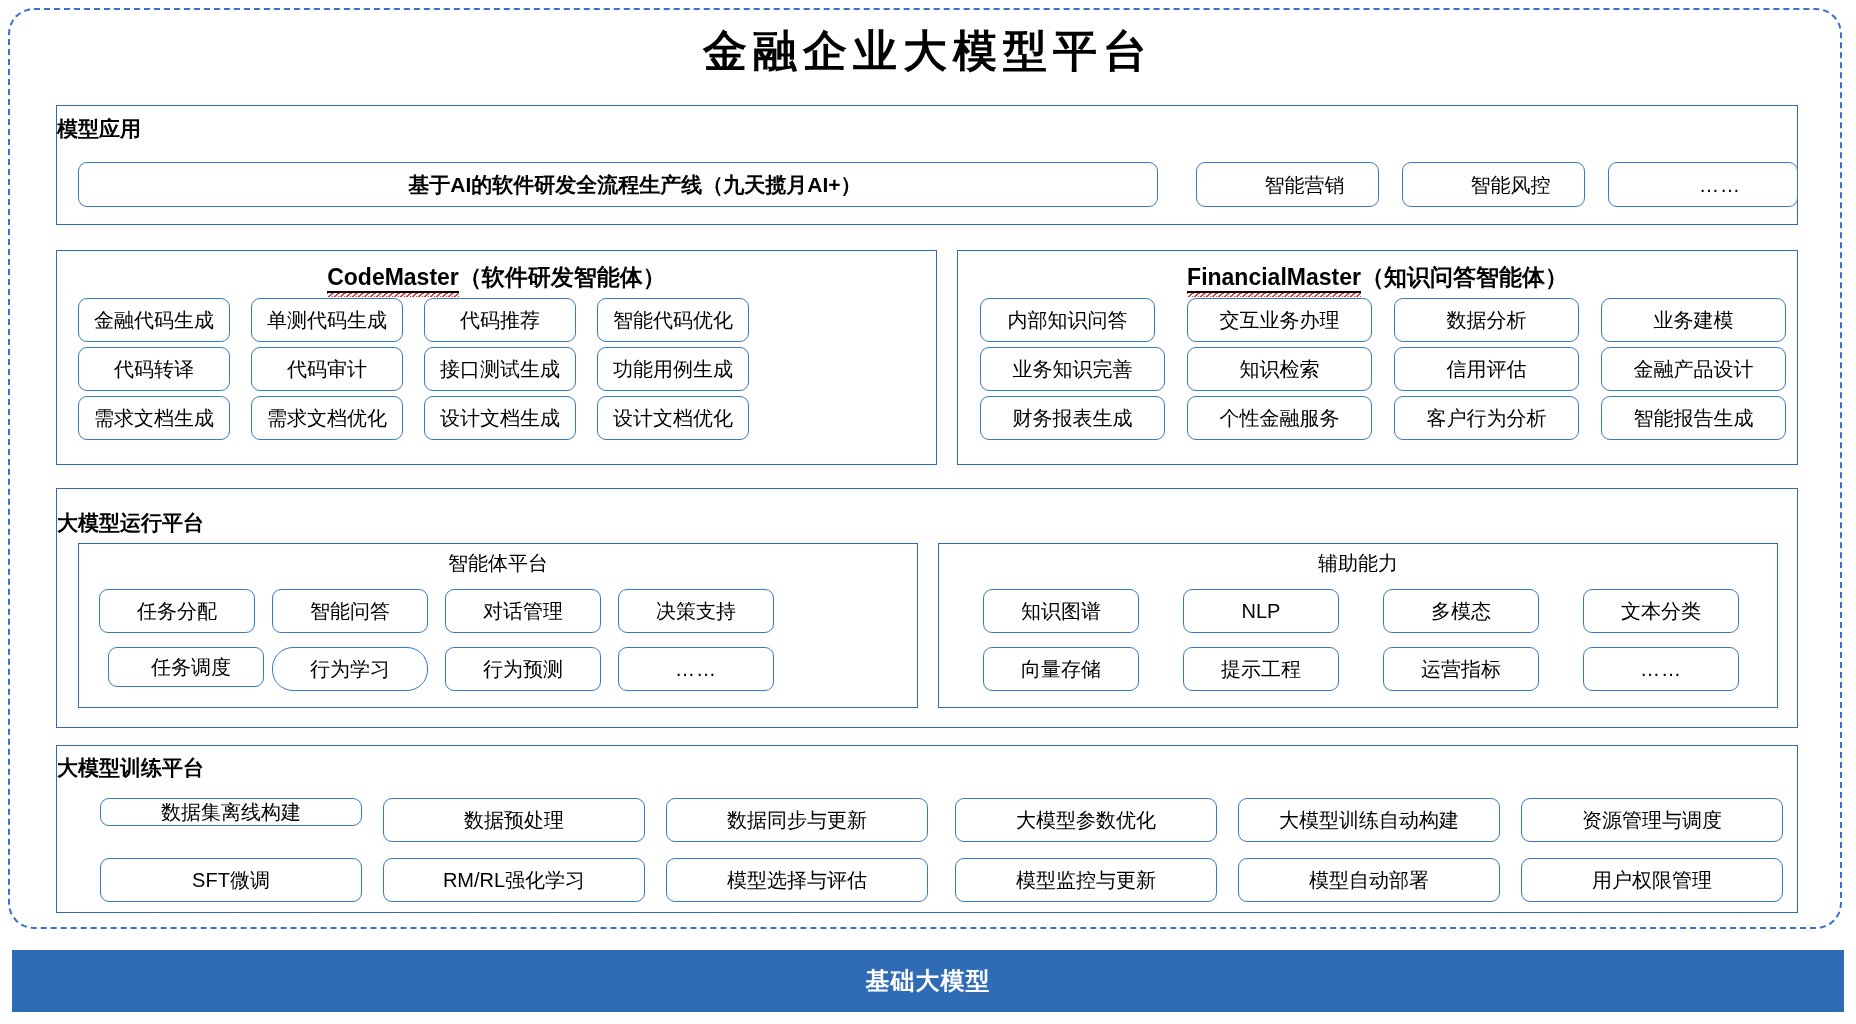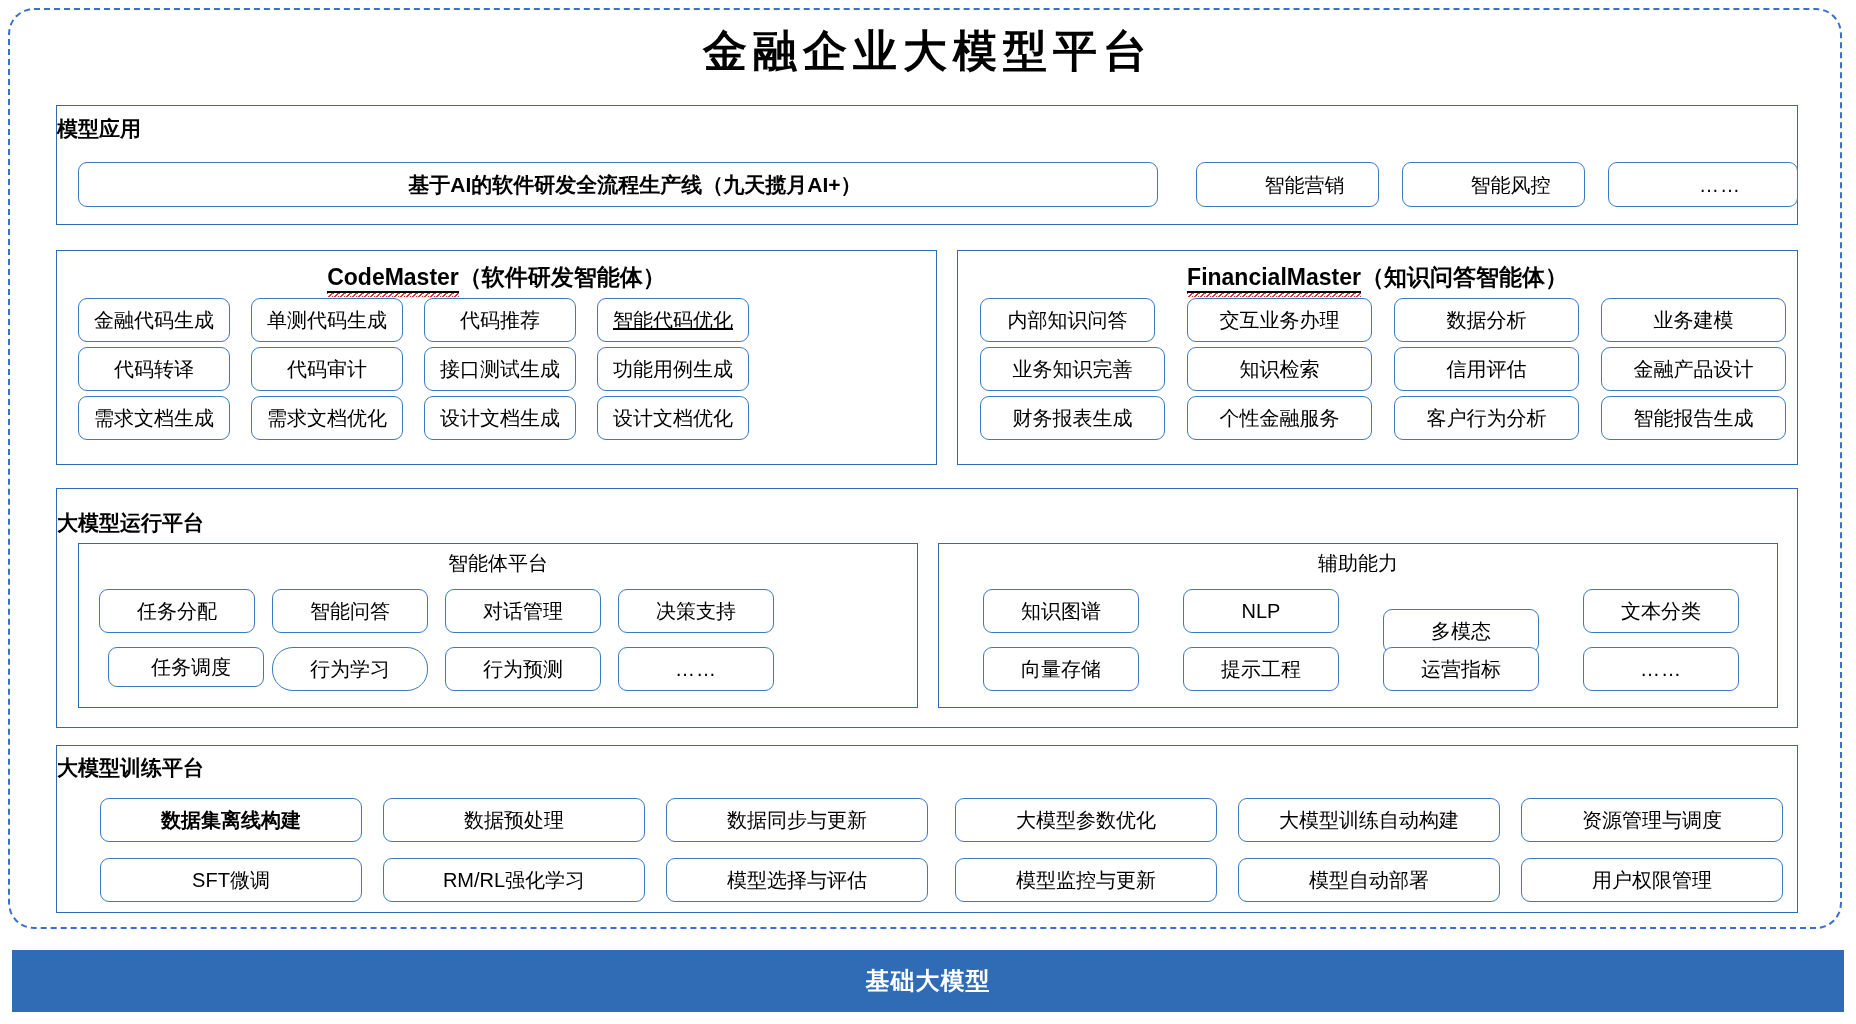--- a/index.html
+++ b/index.html
@@ -171,21 +171,21 @@
   <div class="pill ellipsis" style="left:1608px; top:162px; width:190px; height:45px;">……</div>
 
   <div class="panel" style="left:56px; top:250px; width:881px; height:215px;"></div>
   <div class="agent-title" style="position:absolute; left:56px; top:262px; width:881px;">
     <span class="en">CodeMaster</span><span>（软件研发智能体）</span>
   </div>
 
   <div class="cell" style="position:absolute; left:78px; top:298px; width:152px; height:44px;">金融代码生成</div>
   <div class="cell" style="position:absolute; left:251px; top:298px; width:152px; height:44px;">单测代码生成</div>
   <div class="cell" style="position:absolute; left:424px; top:298px; width:152px; height:44px;">代码推荐</div>
-  <div class="cell" style="position:absolute; left:597px; top:298px; width:152px; height:44px;text-decoration:underline;">智能代码优化</div>
+  <div class="cell" style="position:absolute; left:597px; top:298px; width:152px; height:44px;">智能代码优化</div>
 
   <div class="cell" style="position:absolute; left:78px; top:347px; width:152px; height:44px;">代码转译</div>
   <div class="cell" style="position:absolute; left:251px; top:347px; width:152px; height:44px;">代码审计</div>
   <div class="cell" style="position:absolute; left:424px; top:347px; width:152px; height:44px;">接口测试生成</div>
   <div class="cell" style="position:absolute; left:597px; top:347px; width:152px; height:44px;">功能用例生成</div>
 
   <div class="cell" style="position:absolute; left:78px; top:396px; width:152px; height:44px;">需求文档生成</div>
   <div class="cell" style="position:absolute; left:251px; top:396px; width:152px; height:44px;">需求文档优化</div>
   <div class="cell" style="position:absolute; left:424px; top:396px; width:152px; height:44px;">设计文档生成</div>
   <div class="cell" style="position:absolute; left:597px; top:396px; width:152px; height:44px;">设计文档优化</div>
@@ -224,32 +224,32 @@
   <div class="cell" style="position:absolute; left:108px; top:647px; width:156px; height:40px;padding-left:10px;">任务调度</div>
   <div class="cell" style="position:absolute; left:272px; top:647px; width:156px; height:44px;border-radius:21px;">行为学习</div>
   <div class="cell" style="position:absolute; left:445px; top:647px; width:156px; height:44px;">行为预测</div>
   <div class="cell ellipsis" style="position:absolute; left:618px; top:647px; width:156px; height:44px; letter-spacing:1px;">……</div>
 
   <div class="panel" style="left:938px; top:543px; width:840px; height:165px;">
     <div class="panel-title-light" style="margin-top:6px;">辅助能力</div>
   </div>
   <div class="cell" style="position:absolute; left:983px; top:589px; width:156px; height:44px;">知识图谱</div>
   <div class="cell" style="position:absolute; left:1183px; top:589px; width:156px; height:44px;">NLP</div>
-  <div class="cell" style="position:absolute; left:1383px; top:589px; width:156px; height:44px;margin-top:20px;">多模态</div>
+  <div class="cell" style="position:absolute; left:1383px; top:589px; width:156px; height:44px;">多模态</div>
   <div class="cell" style="position:absolute; left:1583px; top:589px; width:156px; height:44px;">文本分类</div>
   <div class="cell" style="position:absolute; left:983px; top:647px; width:156px; height:44px;">向量存储</div>
   <div class="cell" style="position:absolute; left:1183px; top:647px; width:156px; height:44px;">提示工程</div>
   <div class="cell" style="position:absolute; left:1383px; top:647px; width:156px; height:44px;">运营指标</div>
   <div class="cell ellipsis" style="position:absolute; left:1583px; top:647px; width:156px; height:44px; letter-spacing:1px;">……</div>
 
   <div class="panel" style="left:56px; top:745px; width:1742px; height:168px;">
     <div class="panel-title" style="margin-top:9px;">大模型训练平台</div>
   </div>
 
-  <div class="cell" style="position:absolute; left:100px; top:798px; width:262px; height:44px;font-weight:bold;">数据集离线构建</div>
+  <div class="cell" style="position:absolute; left:100px; top:798px; width:262px; height:28px;">数据集离线构建</div>
   <div class="cell" style="position:absolute; left:383px; top:798px; width:262px; height:44px;">数据预处理</div>
   <div class="cell" style="position:absolute; left:666px; top:798px; width:262px; height:44px;">数据同步与更新</div>
   <div class="cell" style="position:absolute; left:955px; top:798px; width:262px; height:44px;">大模型参数优化</div>
   <div class="cell" style="position:absolute; left:1238px; top:798px; width:262px; height:44px;">大模型训练自动构建</div>
   <div class="cell" style="position:absolute; left:1521px; top:798px; width:262px; height:44px;">资源管理与调度</div>
 
   <div class="cell" style="position:absolute; left:100px; top:858px; width:262px; height:44px;">SFT微调</div>
   <div class="cell" style="position:absolute; left:383px; top:858px; width:262px; height:44px;">RM/RL强化学习</div>
   <div class="cell" style="position:absolute; left:666px; top:858px; width:262px; height:44px;">模型选择与评估</div>
   <div class="cell" style="position:absolute; left:955px; top:858px; width:262px; height:44px;">模型监控与更新</div>

